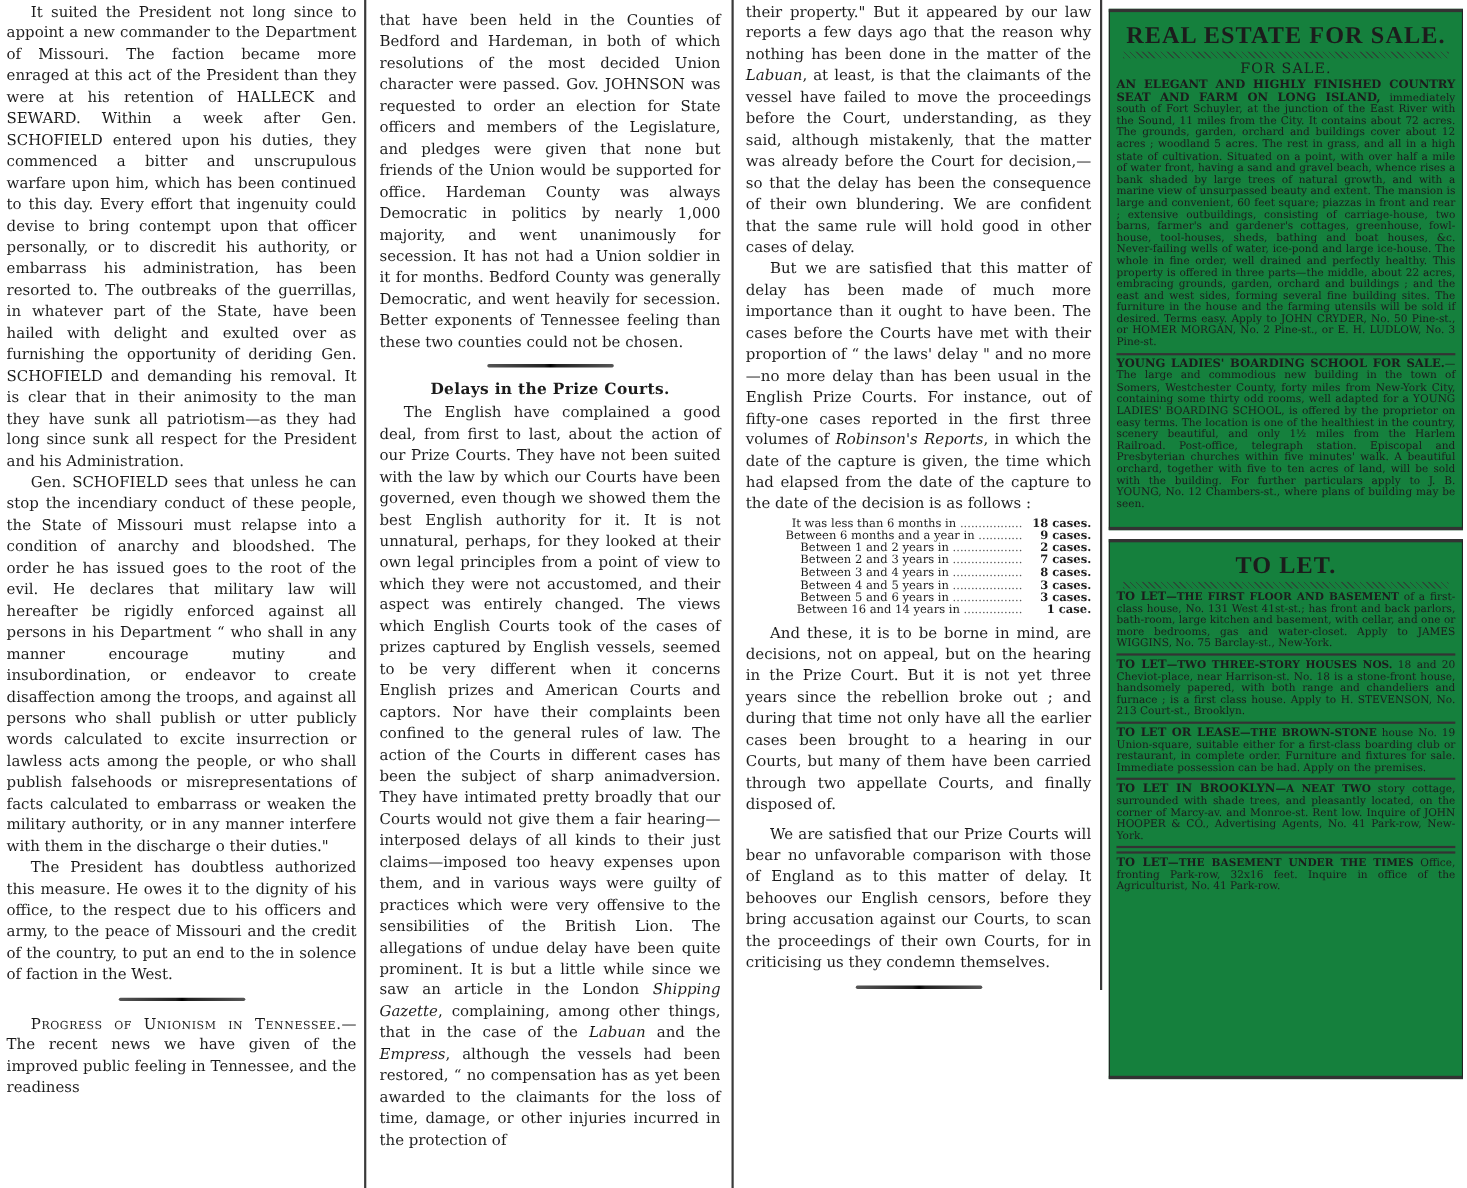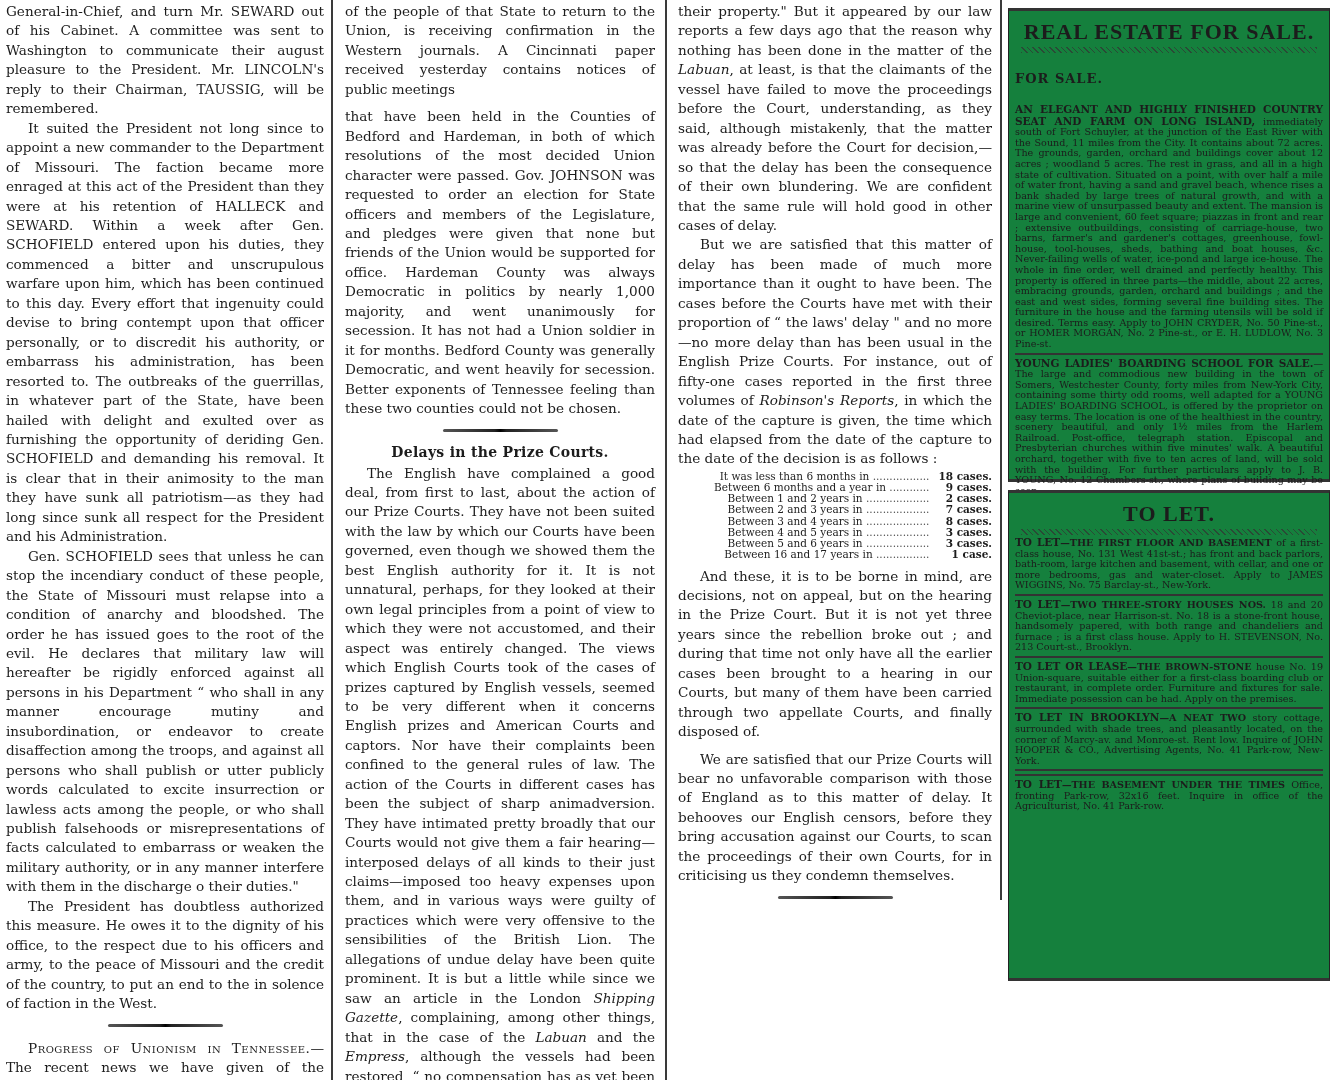--- a/index.html
+++ b/index.html
@@ -28,43 +28,41 @@
   table.stats td.lbl { overflow:hidden; }
   table.stats td.lbl span.dots { color:#555; }
   table.stats td.val { text-align:right; font-weight:bold; }
   .adbox { border:1px solid #222; box-sizing:border-box; padding:4px 6px; background:#15803d; }
   #realestate { position:absolute; top:8px; left:4px; width:322px; height:474px; border-top:3px solid #333; border-bottom:3px solid #333; }
   #tolet { position:absolute; top:490px; left:4px; width:322px; height:491px; border-top:3px solid #333; border-bottom:3px solid #333; }
   .adtitle { text-align:center; font-family:"Liberation Serif","DejaVu Serif",serif; font-weight:bold;
              font-size:22px; letter-spacing:1px; margin:4px 0 0 0; }
   .wavy { height:6px; margin:2px 6px 2px 6px;
           background: repeating-linear-gradient(45deg,#333 0 1px,transparent 1px 4px); opacity:0.7; }
-  .subtitle { font-weight:bold; font-size:13px; letter-spacing:1px; margin:18px 0; }
+  .subtitle { text-align:center; font-weight:normal; font-size:13px; letter-spacing:1px; margin:2px 0; }
   p.ad { margin:0; font-size:9.6px; line-height:10.6px; text-align:justify; font-family:"DejaVu Serif",serif; }
   p.ad b.lead { font-size:10.5px; }
   .adsep { border-top:2px solid #333; margin:3px 0; }
 </style>
 </head>
 <body>
 
 <div class="rule" id="rule1"></div>
 <div class="rule" id="rule2"></div>
 <div class="rule" id="rule3"></div>
 
 <div class="col" id="col1">
-  <p class="body">General-in-Chief, and turn Mr. SEWARD out of his Cabinet. A committee was sent to Washington to communicate their august pleasure to the President. Mr. LINCOLN's reply to their Chairman, TAUSSIG, will be remembered.</p>
   <p class="body ind">It suited the President not long since to appoint a new commander to the Department of Missouri. The faction became more enraged at this act of the President than they were at his retention of HALLECK and SEWARD. Within a week after Gen. SCHOFIELD entered upon his duties, they commenced a bitter and unscrupulous warfare upon him, which has been continued to this day. Every effort that ingenuity could devise to bring contempt upon that officer personally, or to discredit his authority, or embarrass his administration, has been resorted to. The outbreaks of the guerrillas, in whatever part of the State, have been hailed with delight and exulted over as furnishing the opportunity of deriding Gen. SCHOFIELD and demanding his removal. It is clear that in their animosity to the man they have sunk all patriotism—as they had long since sunk all respect for the President and his Administration.</p>
   <p class="body ind">Gen. SCHOFIELD sees that unless he can stop the incendiary conduct of these people, the State of Missouri must relapse into a condition of anarchy and bloodshed. The order he has issued goes to the root of the evil. He declares that military law will hereafter be rigidly enforced against all persons in his Department “ who shall in any manner encourage mutiny and insubordination, or endeavor to create disaffection among the troops, and against all persons who shall publish or utter publicly words calculated to excite insurrection or lawless acts among the people, or who shall publish falsehoods or misrepresentations of facts calculated to embarrass or weaken the military authority, or in any manner interfere with them in the discharge o their duties."</p>
   <p class="body ind">The President has doubtless authorized this measure. He owes it to the dignity of his office, to the respect due to his officers and army, to the peace of Missouri and the credit of the country, to put an end to the in solence of faction in the West.</p>
   <span class="dash-orn"></span>
   <p class="body ind"><span class="sc">Progress of Unionism in Tennessee.</span><span>—The recent news we have given of the improved public feeling in Tennessee, and the readiness</span></p>
 </div>
 
 <div class="col" id="col2">
-  <p class="body">of the people of that State to return to the Union, is receiving confirmation in the Western journals. A Cincinnati paper received yesterday contains notices of public meetings</p>
   <p class="body" style="margin-top:8px">that have been held in the Counties of Bedford and Hardeman, in both of which resolutions of the most decided Union character were passed. Gov. JOHNSON was requested to order an election for State officers and members of the Legislature, and pledges were given that none but friends of the Union would be supported for office. Hardeman County was always Democratic in politics by nearly 1,000 majority, and went unanimously for secession. It has not had a Union soldier in it for months. Bedford County was generally Democratic, and went heavily for secession. Better exponents of Tennessee feeling than these two counties could not be chosen.</p>
   <span class="dash-orn"></span>
   <h3 class="head">Delays in the Prize Courts.</h3>
   <p class="body ind"><span>The English have complained a good deal, from first to last, about the action of our Prize Courts. They have not been suited with the law by which our Courts have been governed, even though we showed them the best English authority for it. It is not unnatural, perhaps, for they looked at their own legal principles from a point of view to which they were not accustomed, and their aspect was entirely changed. The views which English Courts took of the cases of prizes captured by English vessels, seemed to be very different when it concerns English prizes and American Courts and captors. Nor have their complaints been confined to the general rules of law. The action of the Courts in different cases has been the subject of sharp animadversion. They have intimated pretty broadly that our Courts would not give them a fair hearing—interposed delays of all kinds to their just claims—imposed too heavy expenses upon them, and in various ways were guilty of practices which were very offensive to the sensibilities of the British Lion. The allegations of undue delay have been quite prominent. It is but a little while since we saw an article in the London </span><span class="it">Shipping Gazette</span><span>, complaining, among other things, that in the case of the </span><span class="it">Labuan</span><span> and the </span><span class="it">Empress</span><span>, although the vessels had been restored, “ no compensation has as yet been awarded to the claimants for the loss of time, damage, or other injuries incurred in the protection of</span></p>
 </div>
 
 <div class="col" id="col3">
   <p class="body"><span>their property." But it appeared by our law reports a few days ago that the reason why nothing has been done in the matter of the </span><span class="it">Labuan</span><span>, at least, is that the claimants of the vessel have failed to move the proceedings before the Court, understanding, as they said, although mistakenly, that the matter was already before the Court for decision,—so that the delay has been the consequence of their own blundering. We are confident that the same rule will hold good in other cases of delay.</span></p>
   <p class="body ind"><span>But we are satisfied that this matter of delay has been made of much more importance than it ought to have been. The cases before the Courts have met with their proportion of “ the laws' delay " and no more—no more delay than has been usual in the English Prize Courts. For instance, out of fifty-one cases reported in the first three volumes of </span><span class="it">Robinson's Reports</span><span>, in which the date of the capture is given, the time which had elapsed from the date of the capture to the date of the decision is as follows :</span></p>
   <table class="stats">
@@ -91,21 +89,21 @@
         </tr>
       <tr>
           <td class="lbl"><span>Between 4 and 5 years in</span><span class="dots"> ...................</span></td>
           <td class="val">3 cases.</td>
         </tr>
       <tr>
           <td class="lbl"><span>Between 5 and 6 years in</span><span class="dots"> ...................</span></td>
           <td class="val">3 cases.</td>
         </tr>
       <tr>
-          <td class="lbl"><span>Between 16 and 17 years in</span><span class="dots"> ................</span></td>
+          <td class="lbl"><span>Between 16 and 14 years in</span><span class="dots"> ................</span></td>
           <td class="val">1 case.</td>
         </tr>
     </tbody>
   </table>
   <p class="body ind">And these, it is to be borne in mind, are decisions, not on appeal, but on the hearing in the Prize Court. But it is not yet three years since the rebellion broke out ; and during that time not only have all the earlier cases been brought to a hearing in our Courts, but many of them have been carried through two appellate Courts, and finally disposed of.</p>
   <p class="body ind" style="margin-top:8px">We are satisfied that our Prize Courts will bear no unfavorable comparison with those of England as to this matter of delay. It behooves our English censors, before they bring accusation against our Courts, to scan the proceedings of their own Courts, for in criticising us they condemn themselves.</p>
   <span class="dash-orn"></span>
 </div>
 
 <div class="col" id="col4">

